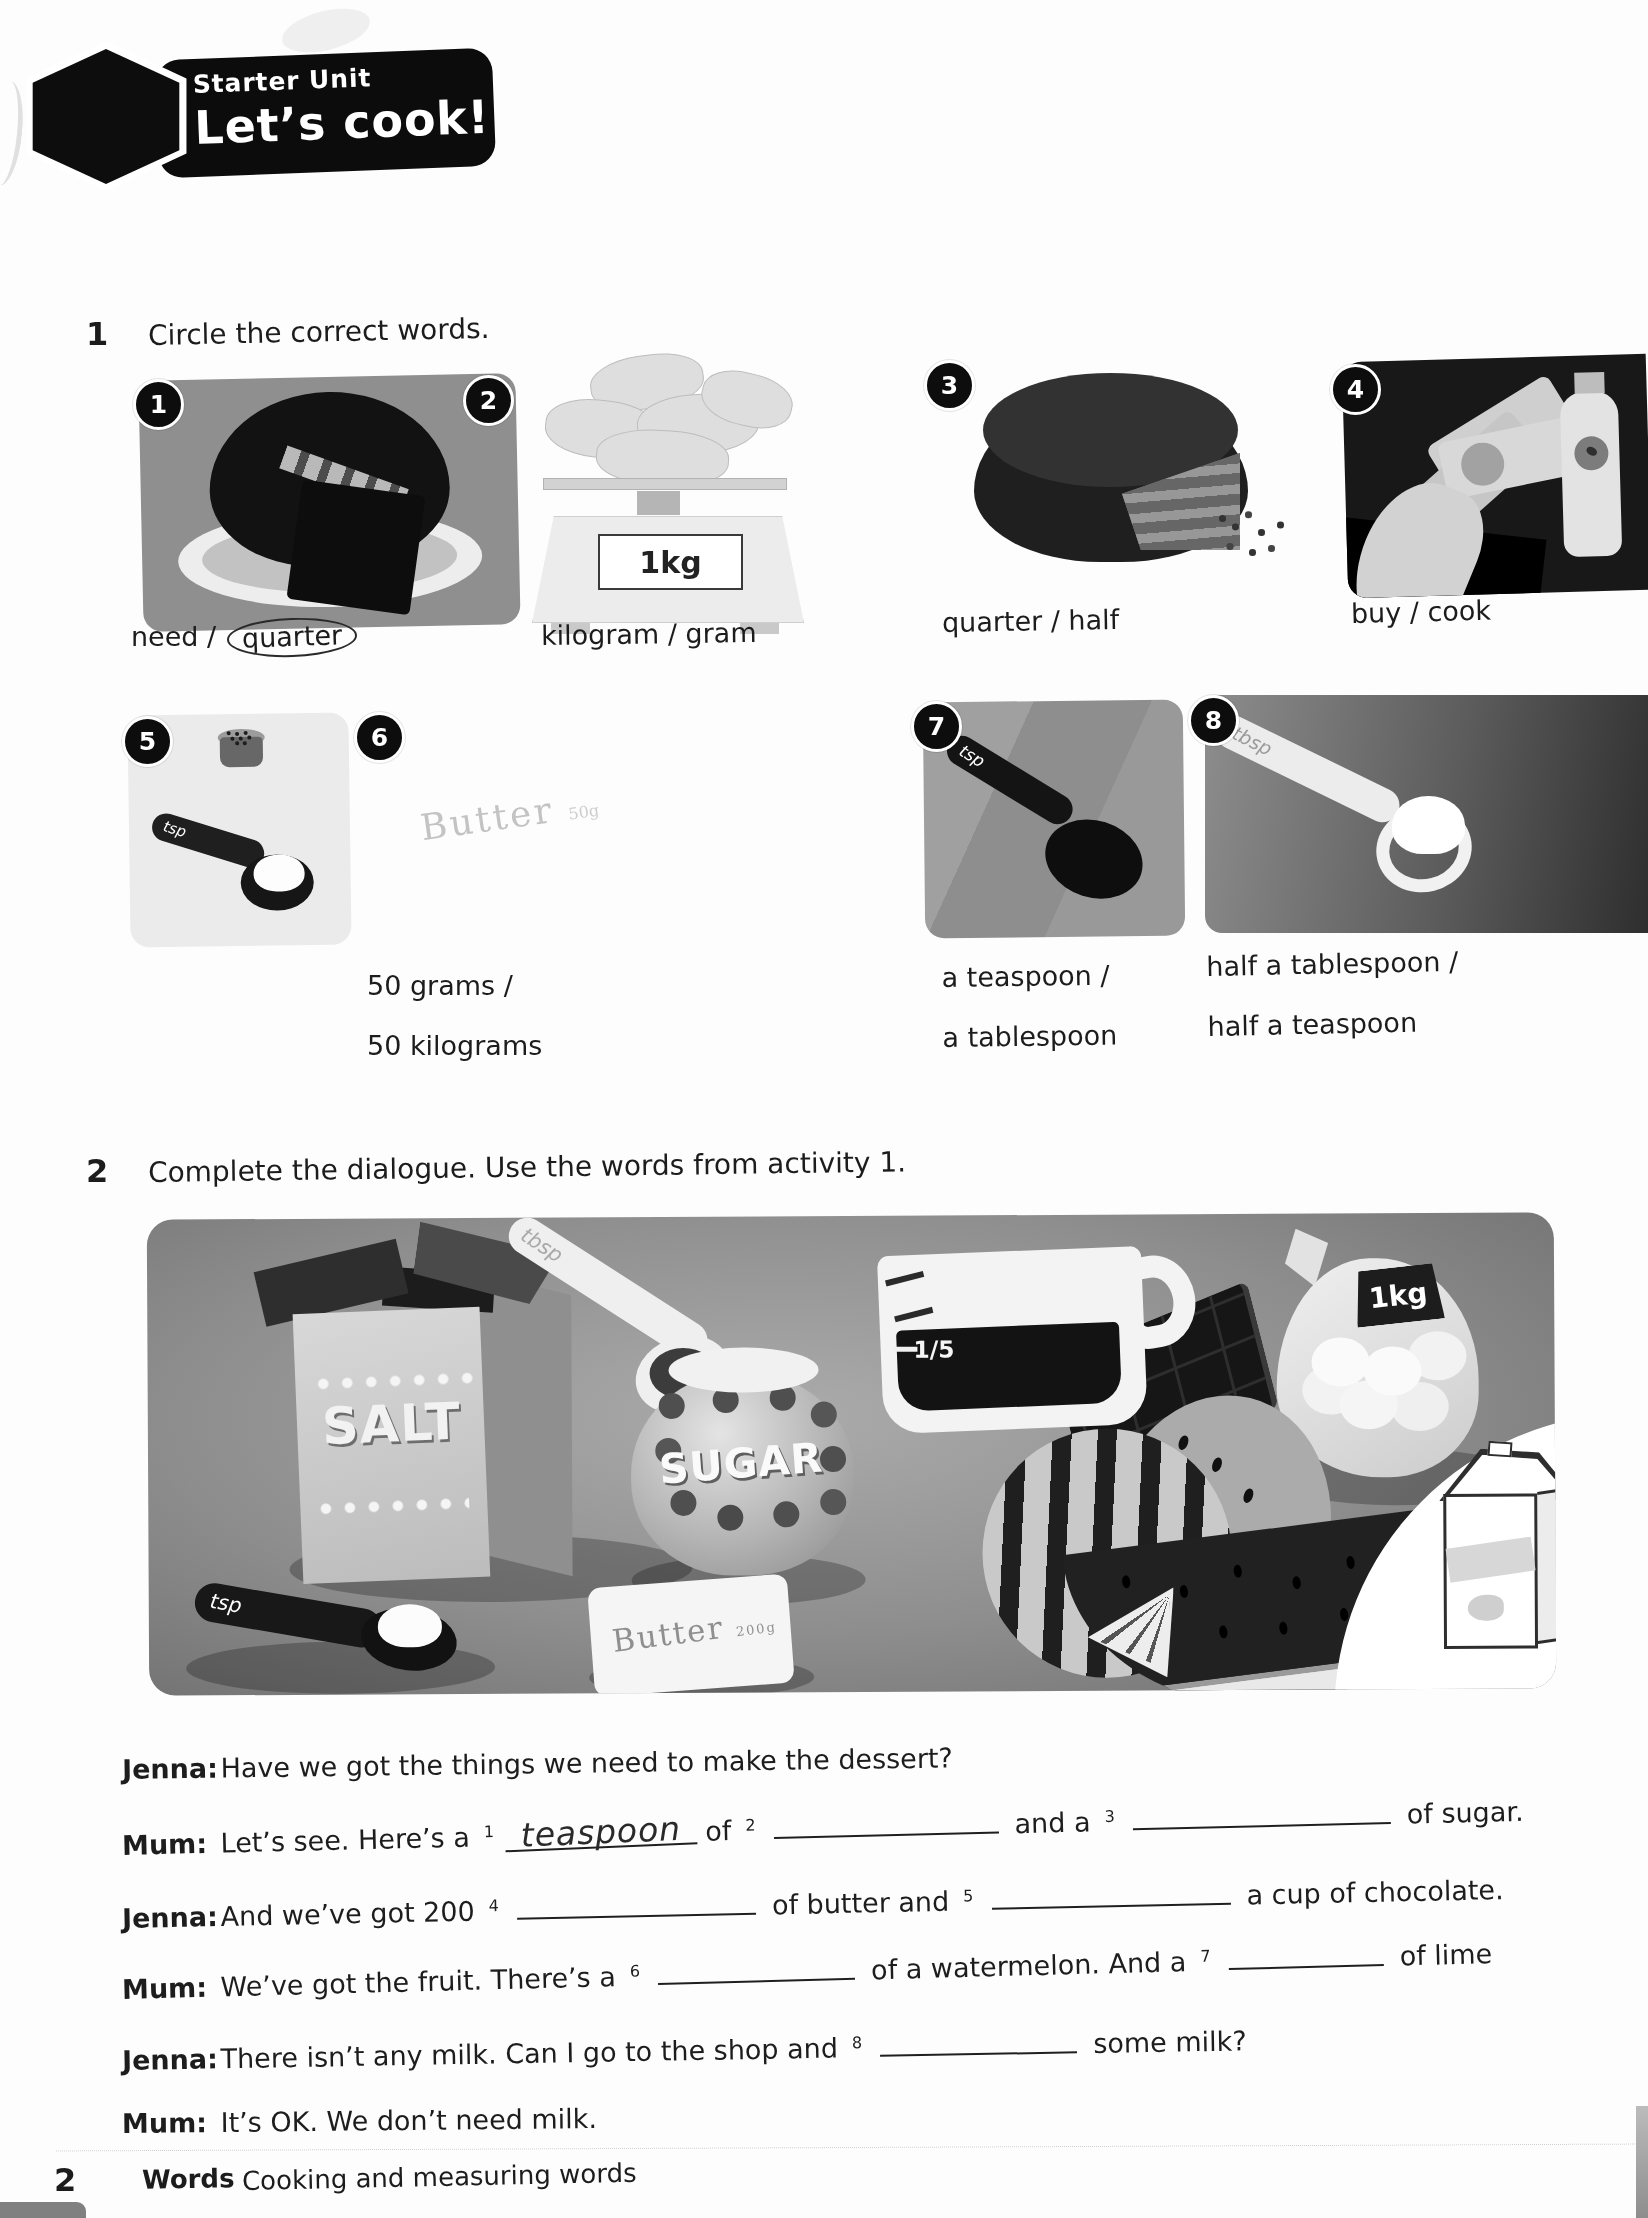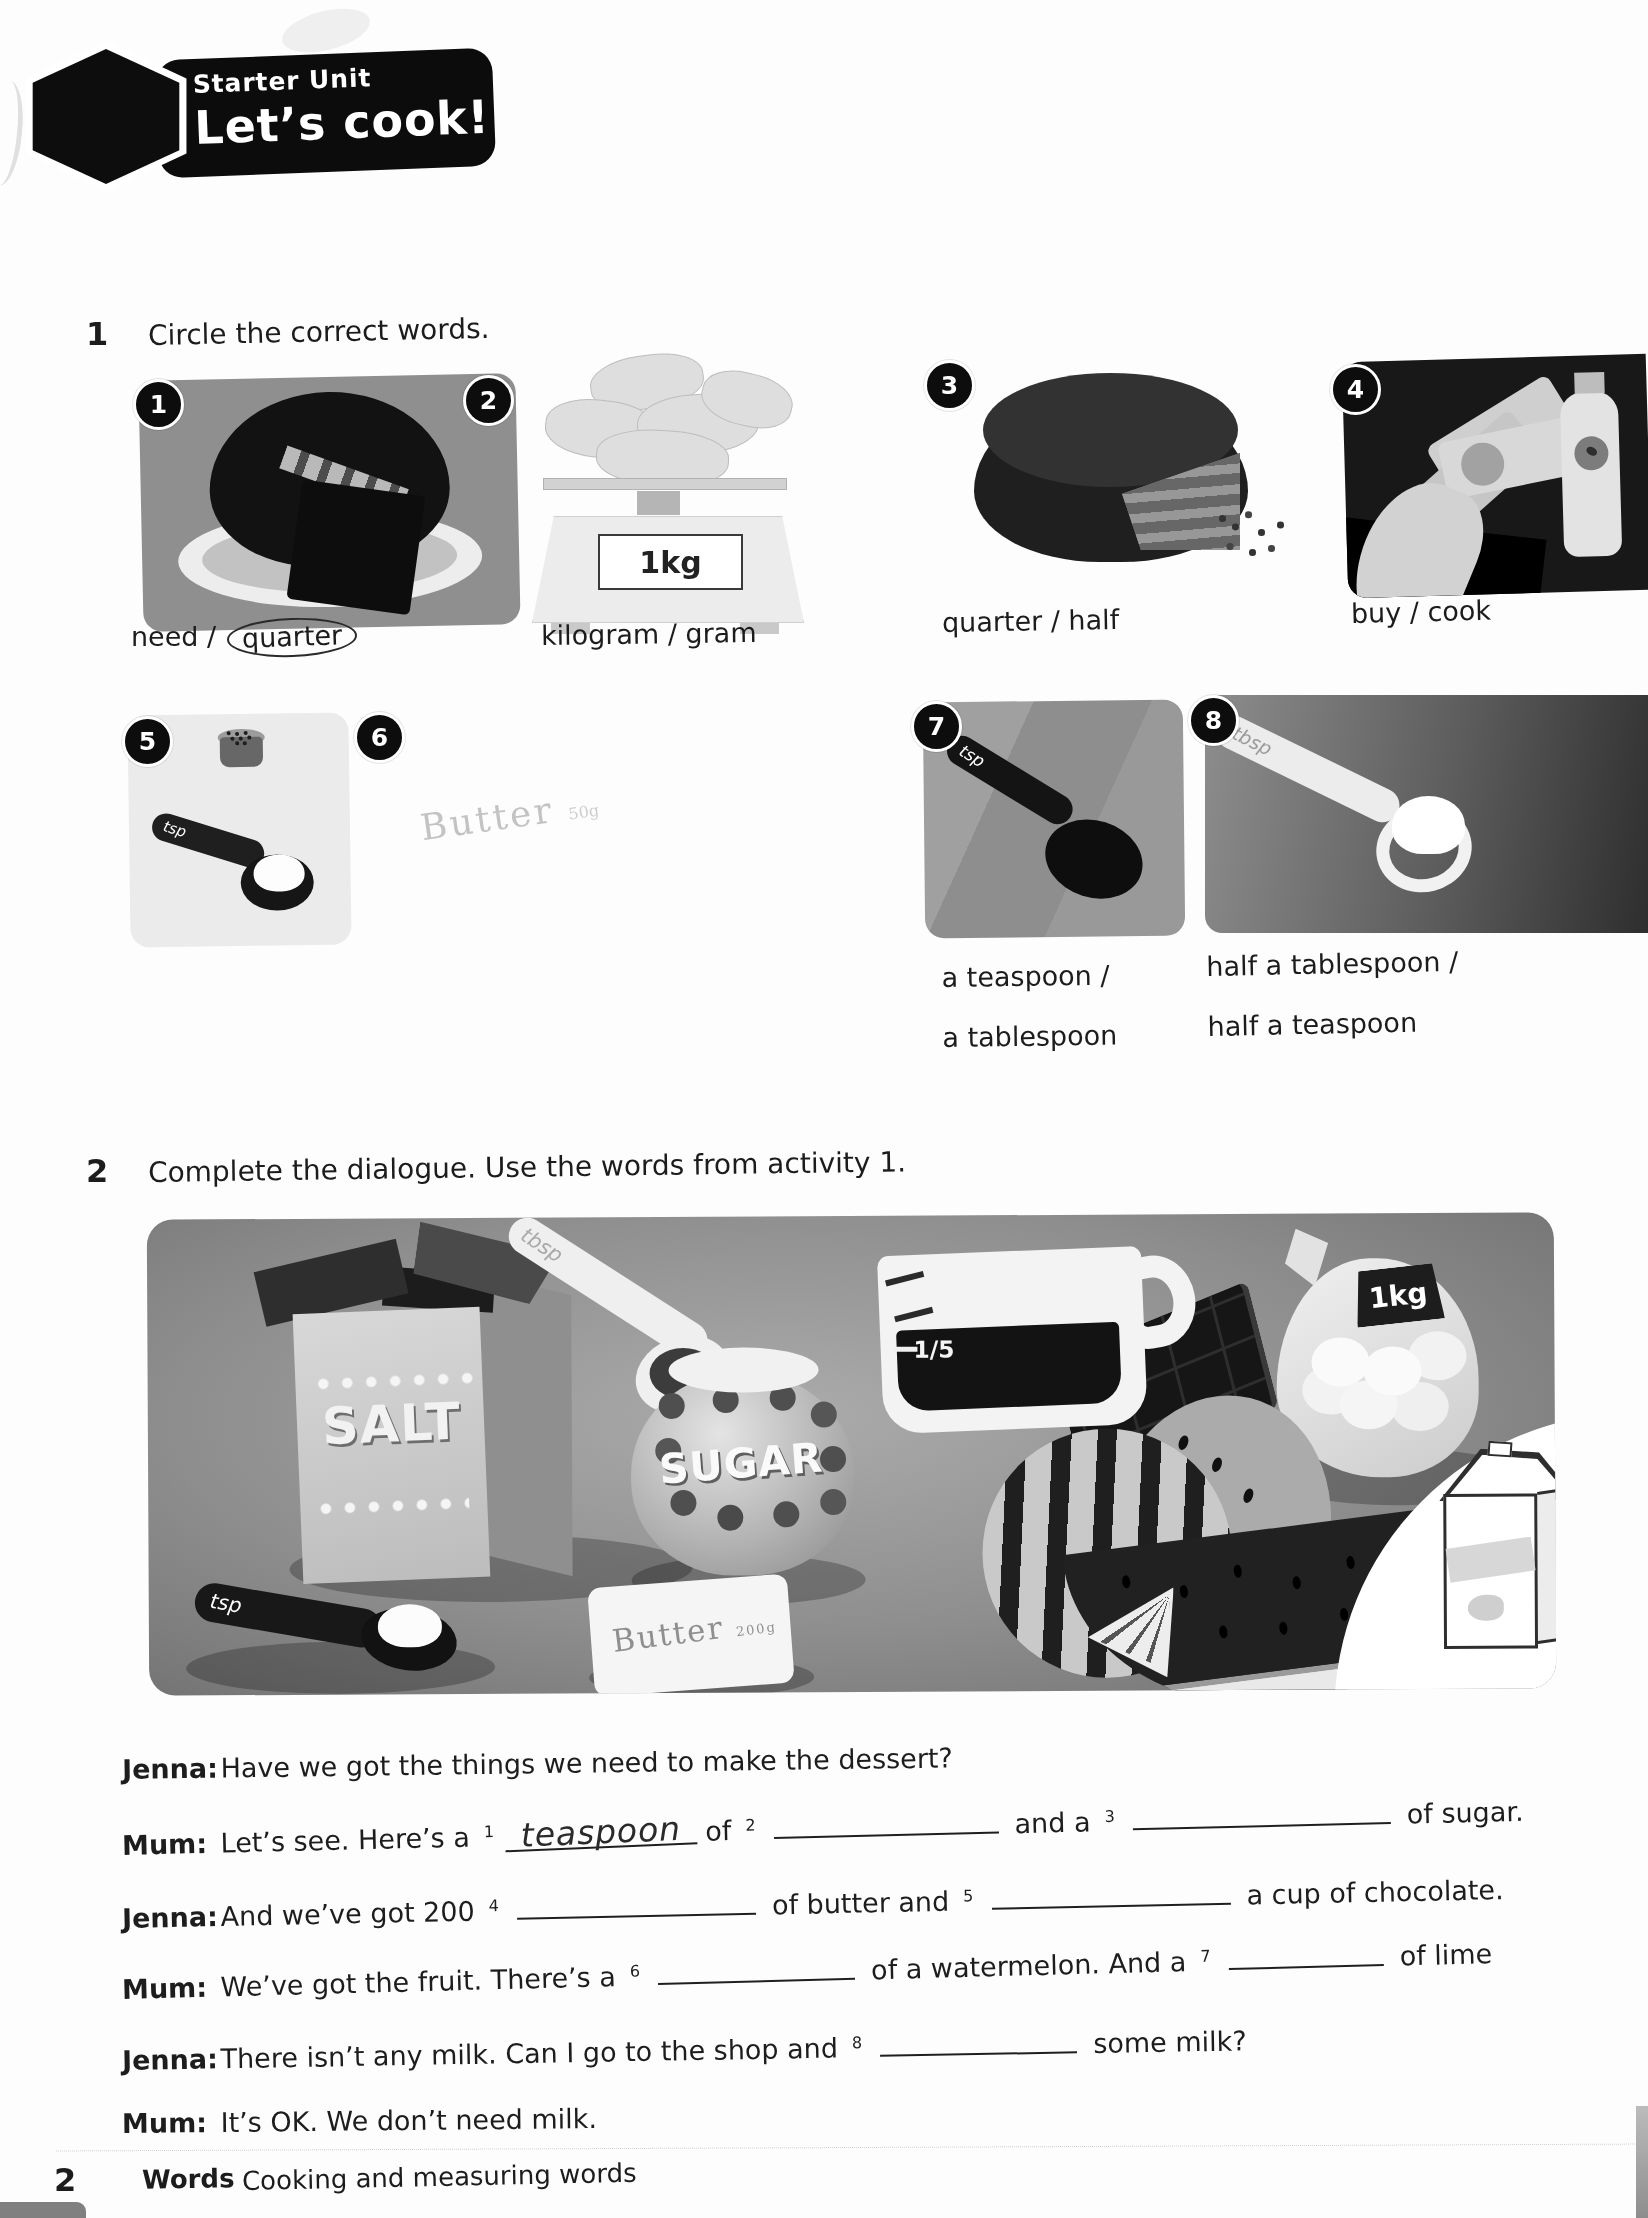--- a/index.html
+++ b/index.html
@@ -349,20 +349,24 @@
     <div class="sp7b"></div>
   </div>
 
   <div class="badge" style="left:1188px;top:695px;">8</div>
   <div class="ph ph8">
     <div class="sp8h">tbsp</div>
     <div class="sp8b"></div>
     <div class="sp8s"></div>
   </div>
 
+  <div class="optlabel twolines" style="left:367px;top:956px;">
+    <span>50 grams /</span><br>
+    <span>50 kilograms</span>
+  </div>
   <div class="optlabel twolines" style="left:942px;top:948px;transform:rotate(-0.8deg);">
     <span>a teaspoon /</span><br>
     <span>a tablespoon</span>
   </div>
   <div class="optlabel twolines" style="left:1207px;top:937px;transform:rotate(-1.2deg);">
     <span>half a tablespoon /</span><br>
     <span>half a teaspoon</span>
   </div>
 
   <div class="actnum" style="left:86px;top:1152px;">2</div>

